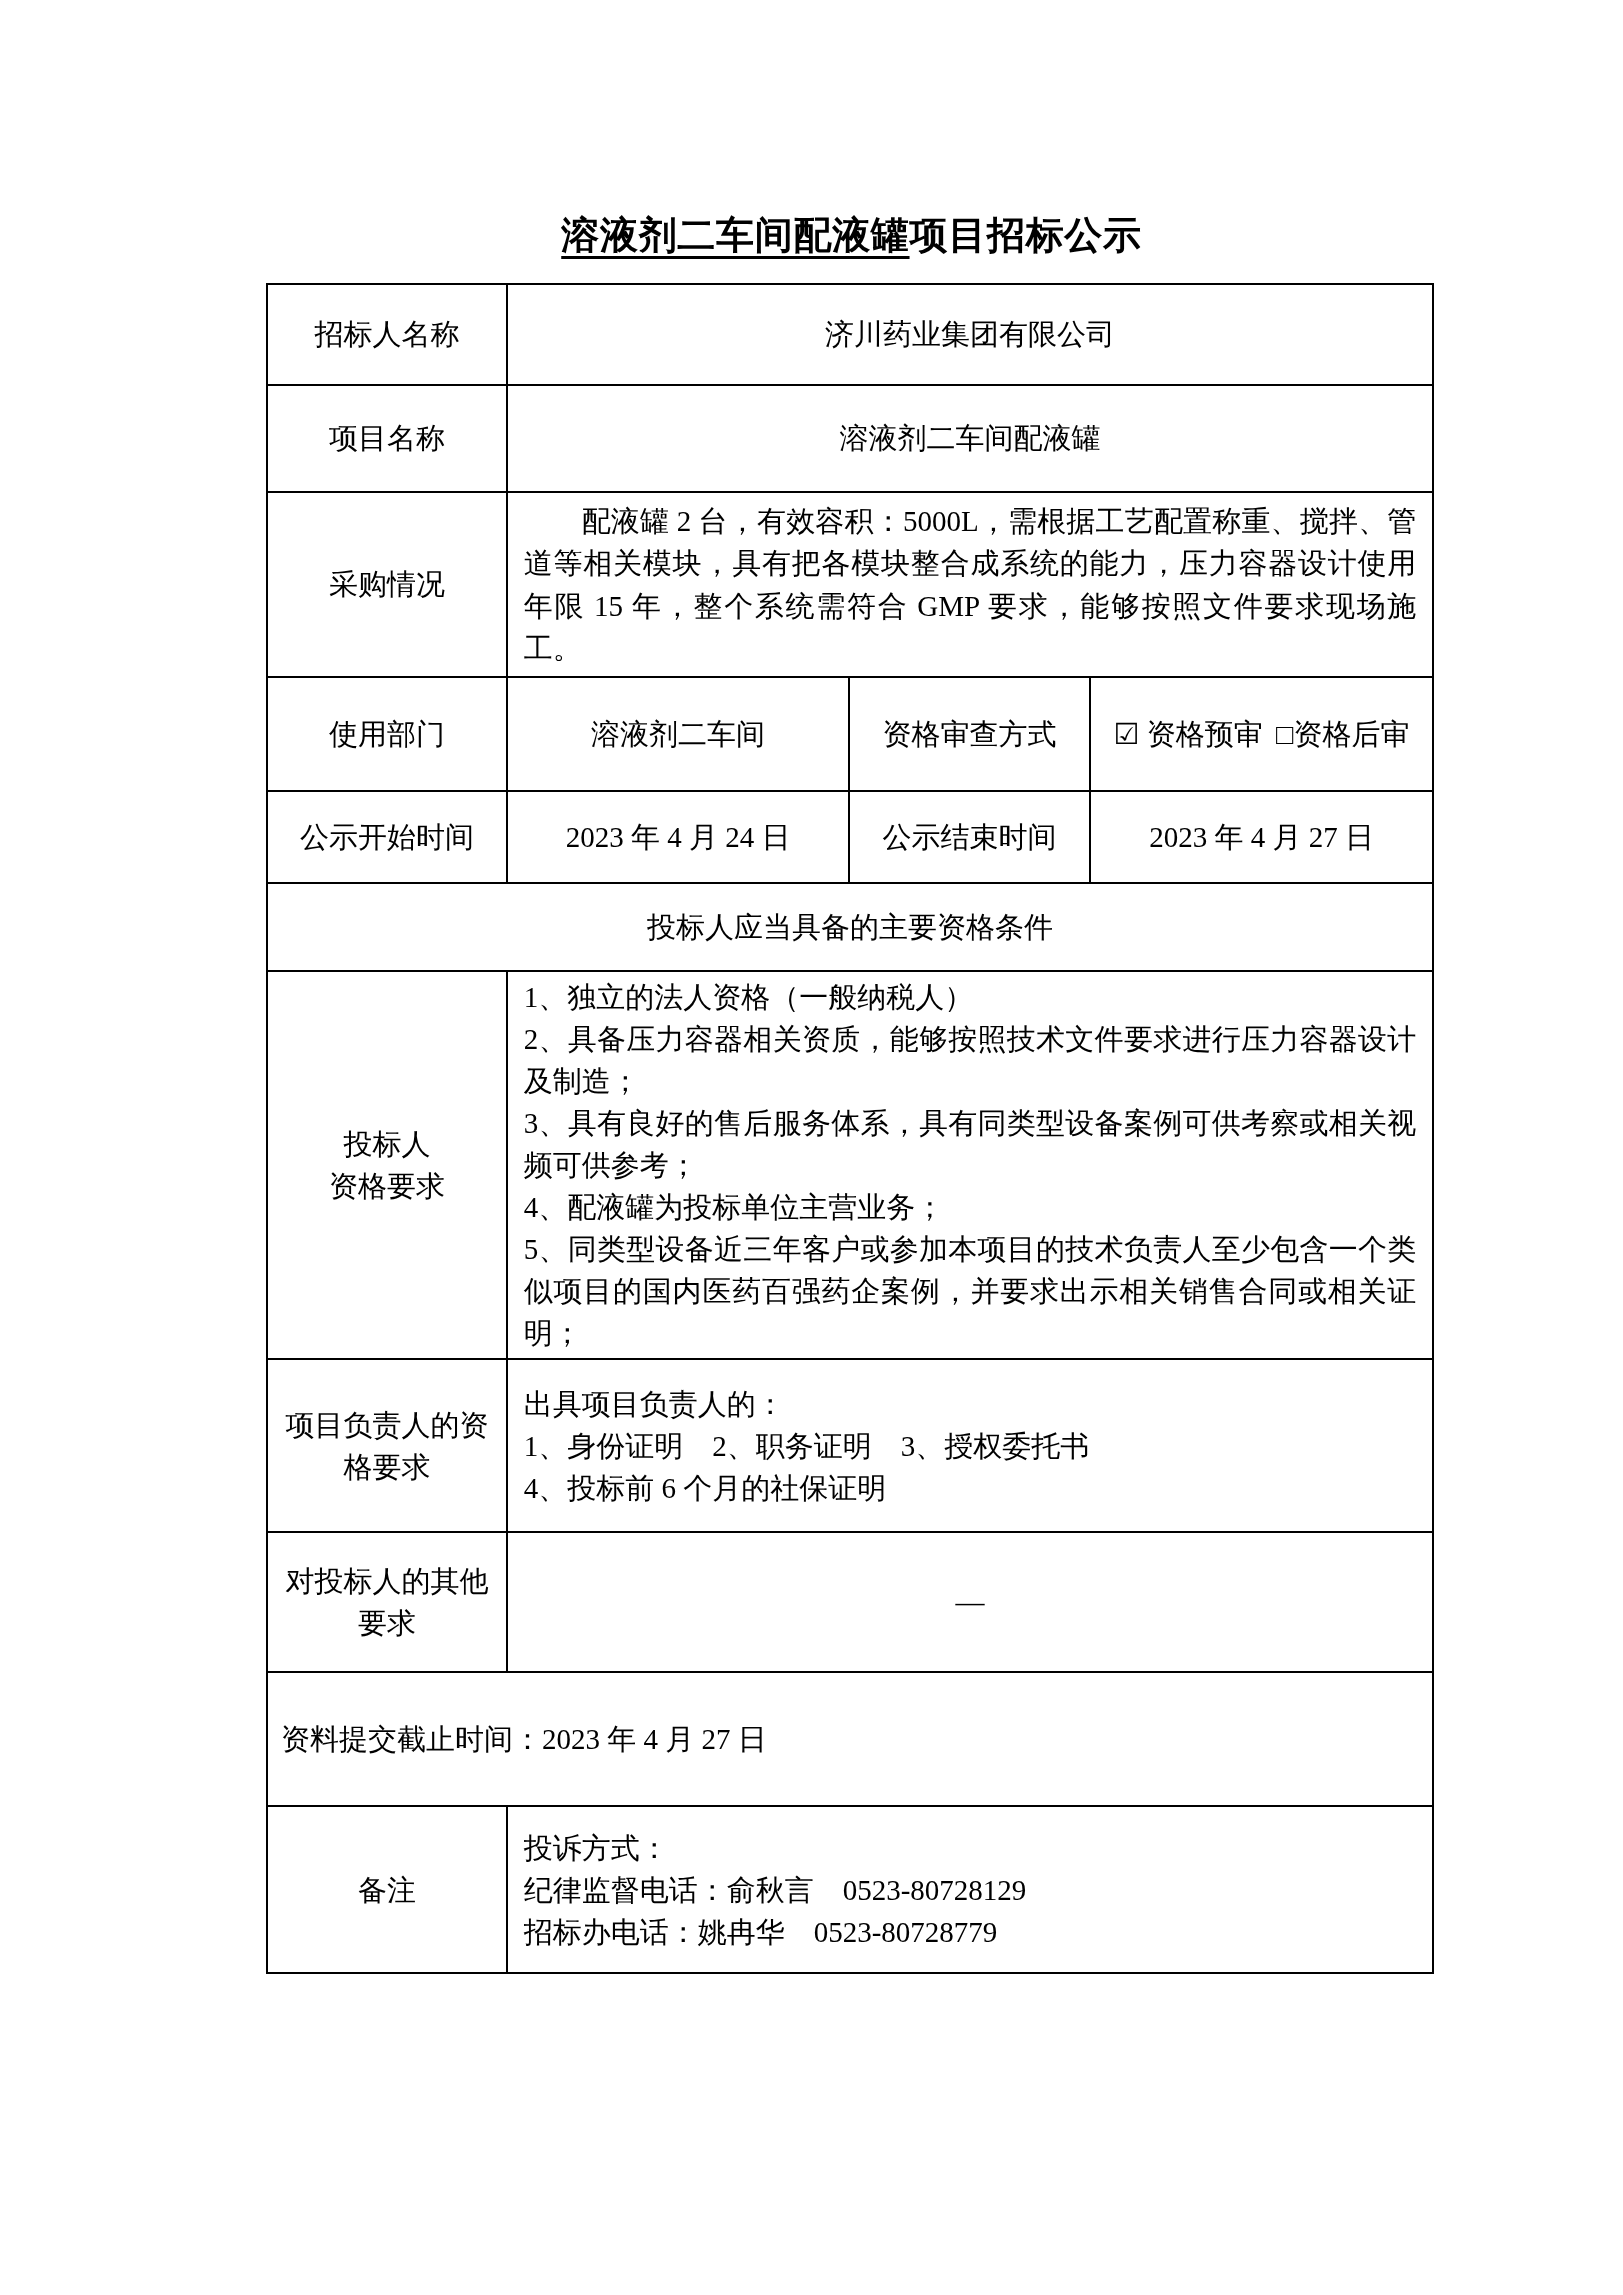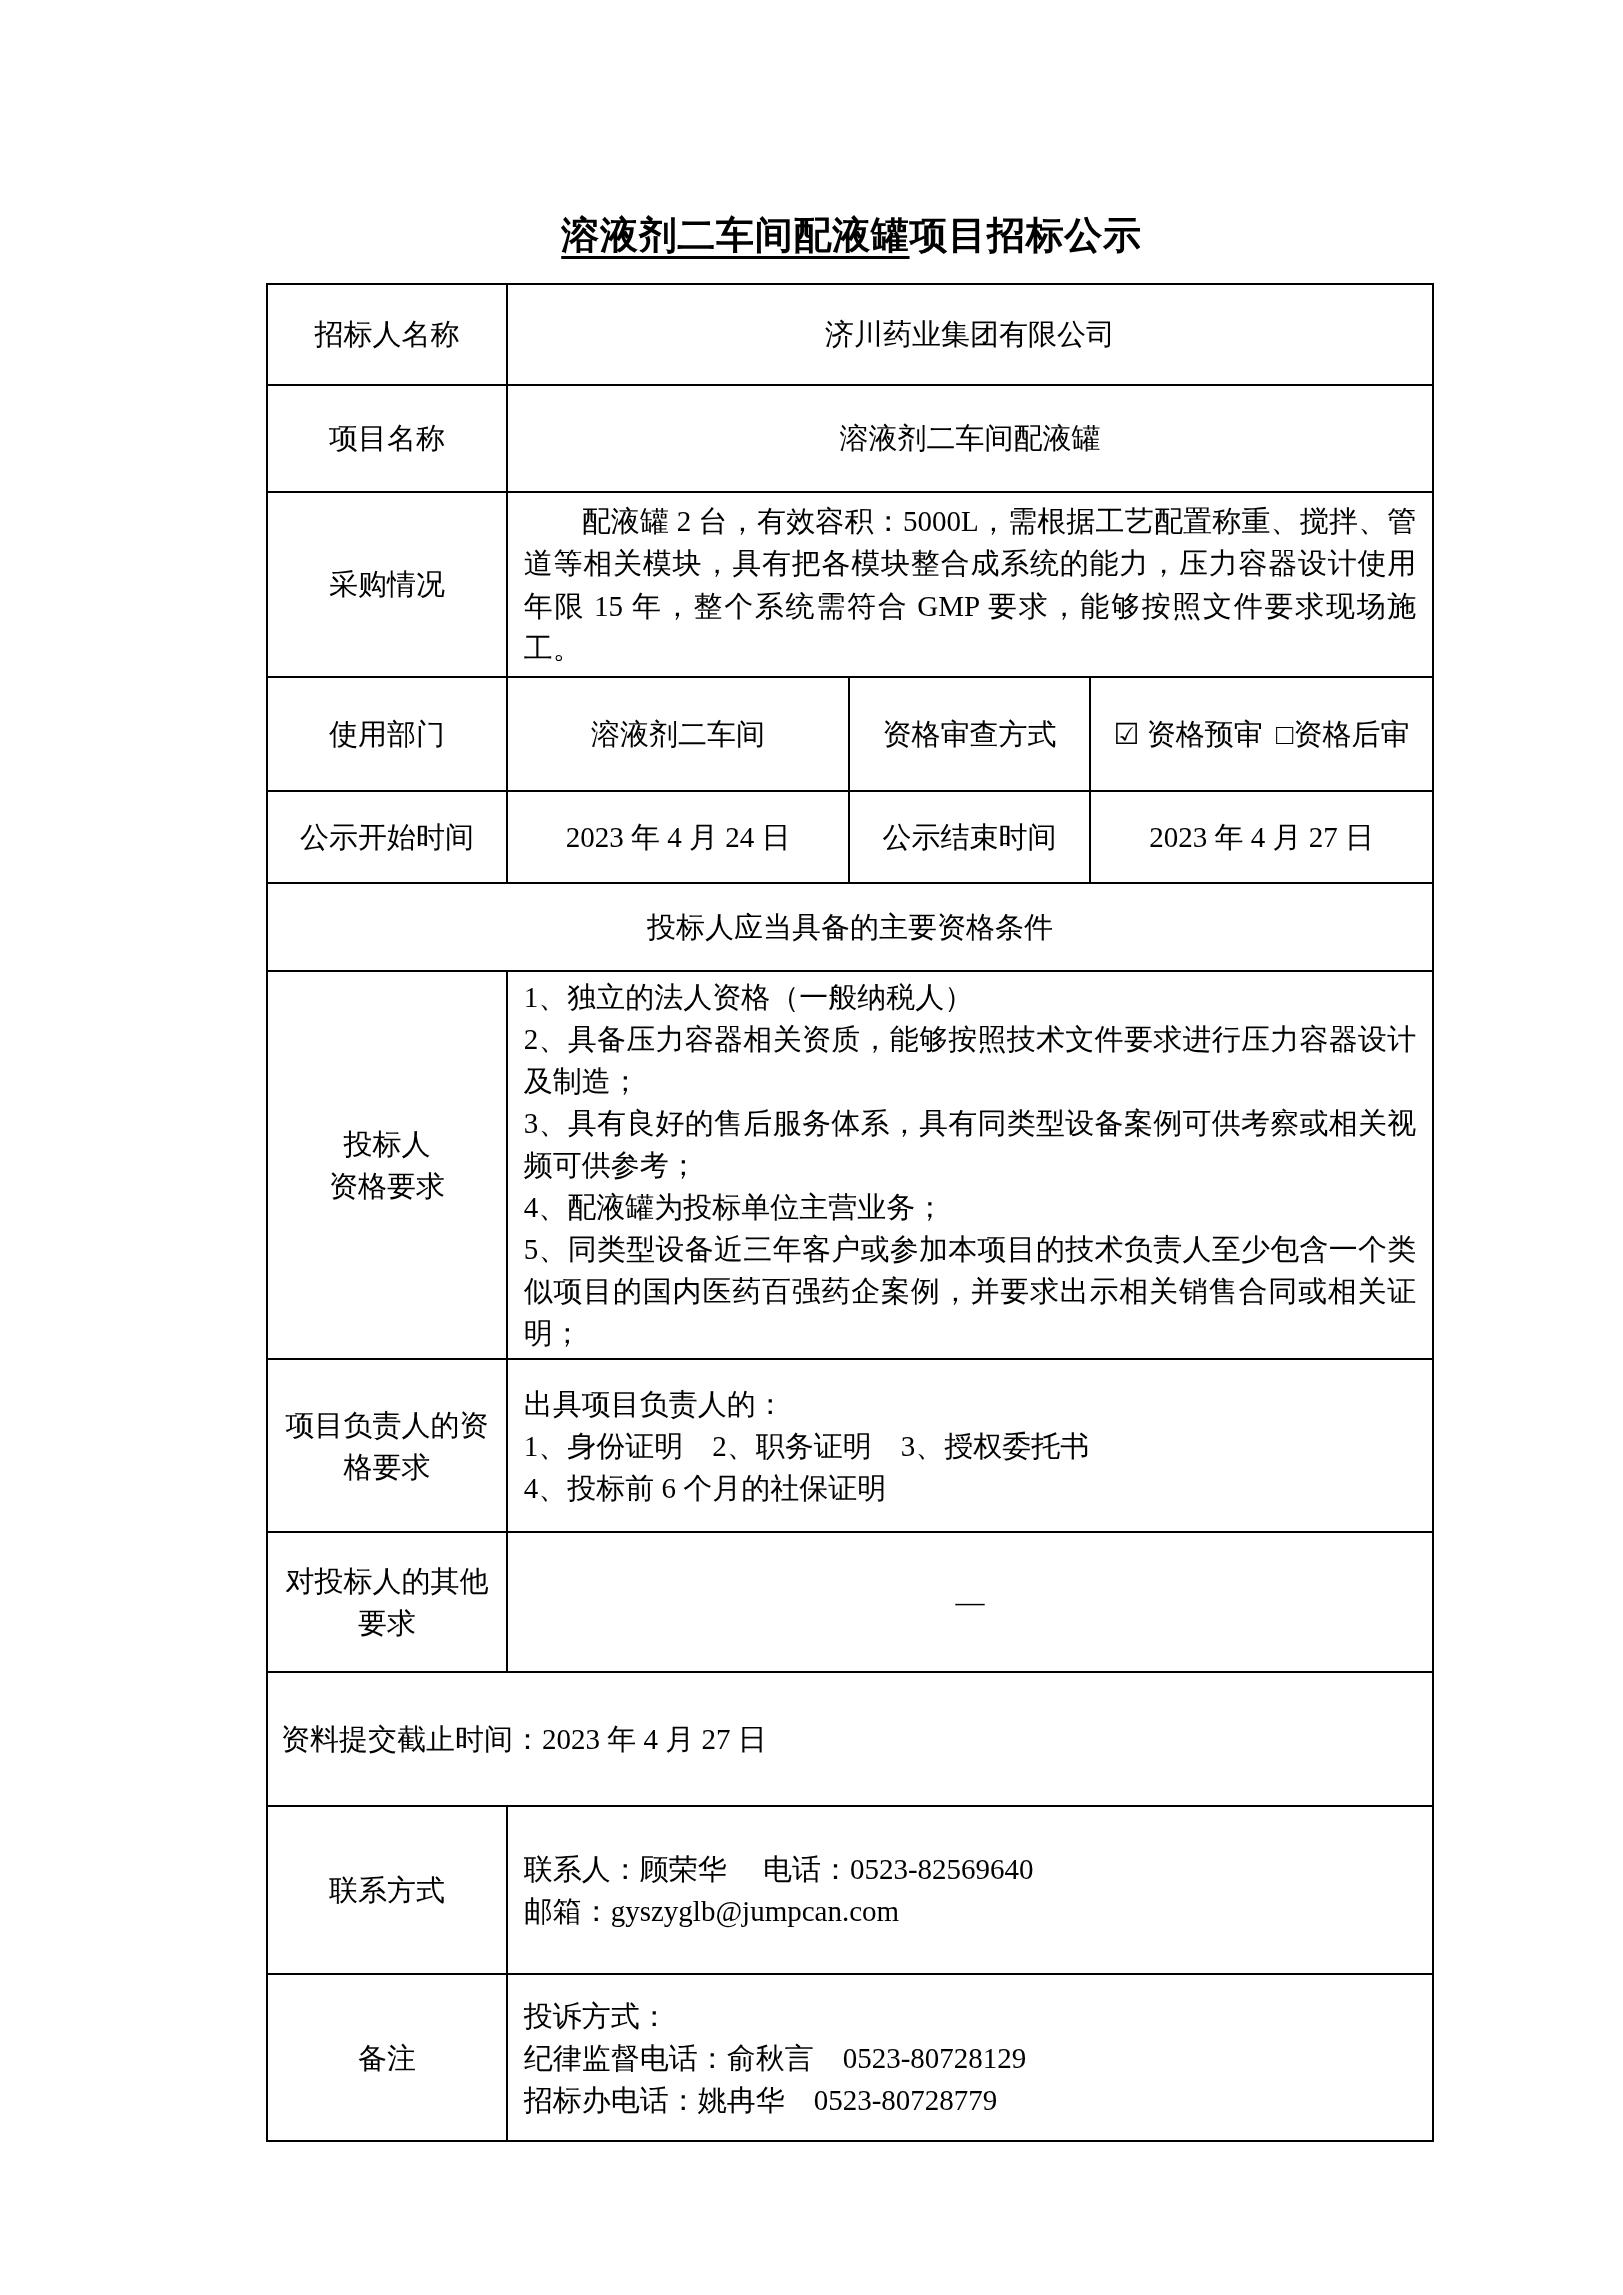--- a/index.html
+++ b/index.html
@@ -149,27 +149,20 @@
     <tr class="r9">
       <td class="label-cell">对投标人的其他
 要求</td>
       <td class="center-cell" colspan="3">—</td>
     </tr>
 
     <tr class="r10">
       <td colspan="4" style="padding-left:13px;">资料提交截止时间：2023 年 4 月 27 日</td>
     </tr>
 
-    <tr class="r11">
-      <td class="label-cell">联系方式</td>
-      <td colspan="3">
-        <div class="plain">联系人：顾荣华　 电话：0523-82569640</div>
-        <div class="plain">邮箱：gyszyglb@jumpcan.com</div>
-      </td>
-    </tr>
 
     <tr class="r12">
       <td class="label-cell">备注</td>
       <td colspan="3">
         <div class="plain">投诉方式：</div>
         <div class="plain">纪律监督电话：俞秋言　0523-80728129</div>
         <div class="plain">招标办电话：姚冉华　0523-80728779</div>
       </td>
     </tr>
   </tbody>

